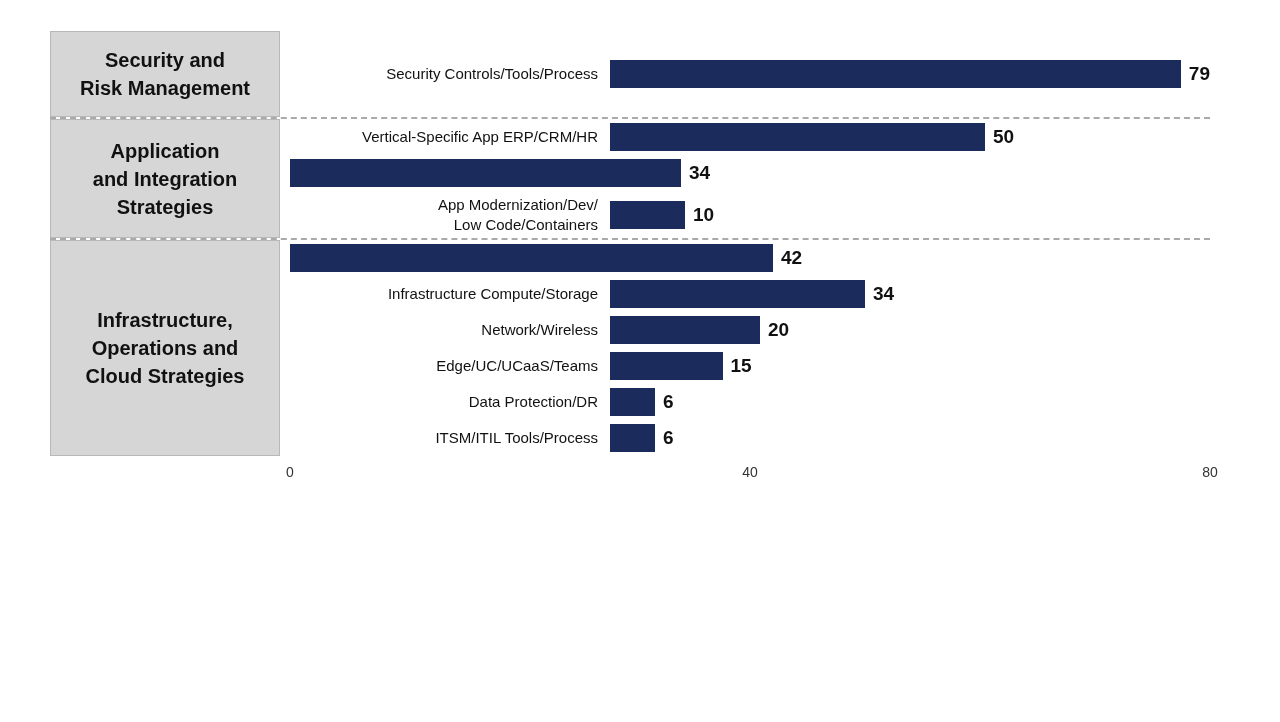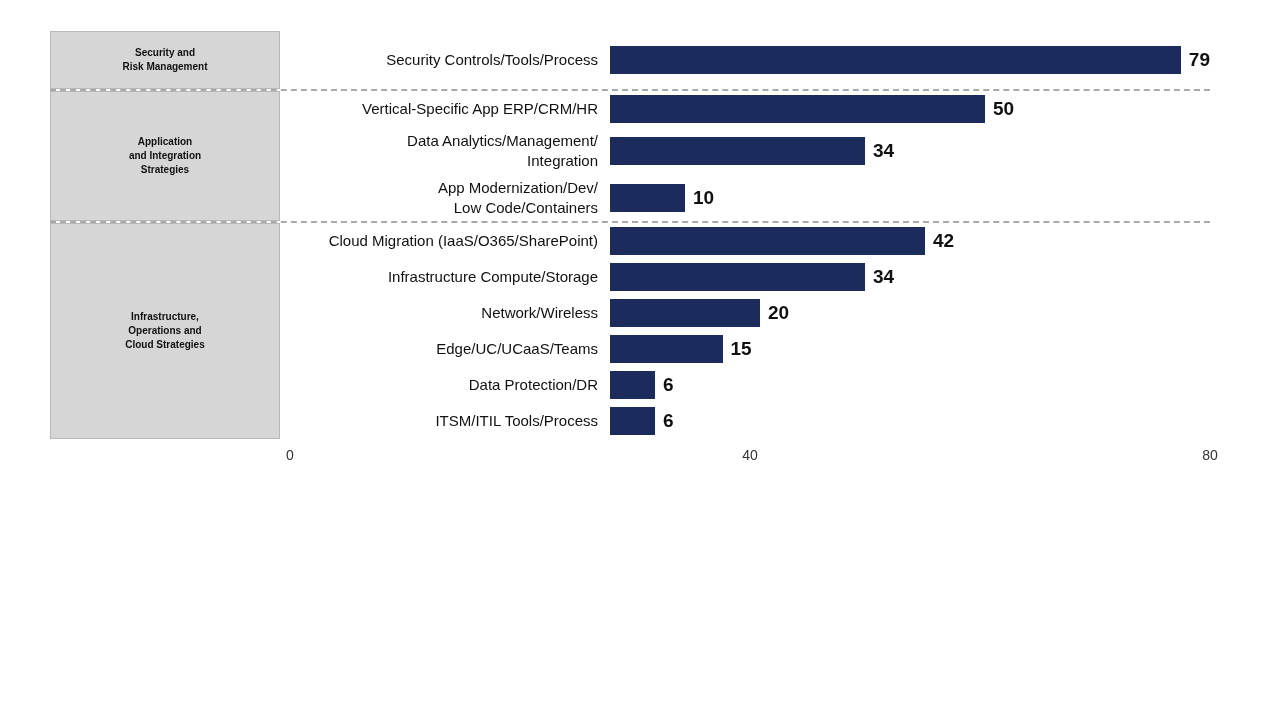--- a/index.html
+++ b/index.html
@@ -73,21 +73,21 @@
     .section-label-cell {
       width: 230px;
       flex-shrink: 0;
       display: flex;
       align-items: center;
       justify-content: center;
       background: #d6d6d6;
       border: 1px solid #b8b8b8;
       text-align: center;
       font-weight: bold;
-      font-size: 10px;
+      font-size: 20px;
       line-height: 1.4;
       padding: 14px 10px;
       color: #111;
     }
     .section-bars {
       flex: 1;
       display: flex;
       flex-direction: column;
       padding-left: 10px;
     }
@@ -134,40 +134,38 @@
         <div class="section-label-cell">Application<br>and Integration<br>Strategies</div>
         <div class="section-bars">
           <div class="bar-row">
             <div class="bar-label">Vertical-Specific App ERP/CRM/HR</div>
             <div class="bar-track">
               <div class="bar-fill" style="width: calc(62.5% + 0px);"></div>
               <div class="bar-value">50</div>
             </div>
           </div>
           <div class="bar-row">
-            <div class="bar-label">Data Analytics/Management/<br>Integration</div>
             <div class="bar-track">
               <div class="bar-fill" style="width: calc(42.5% + 0px);"></div>
               <div class="bar-value">34</div>
             </div>
           </div>
           <div class="bar-row">
             <div class="bar-label">App Modernization/Dev/<br>Low Code/Containers</div>
             <div class="bar-track">
               <div class="bar-fill" style="width: calc(12.5% + 0px);"></div>
               <div class="bar-value">10</div>
             </div>
           </div>
         </div>
       </div>
       <div class="section-wrapper">
         <div class="section-label-cell">Infrastructure,<br>Operations and<br>Cloud Strategies</div>
         <div class="section-bars">
           <div class="bar-row">
-            <div class="bar-label">Cloud Migration (IaaS/O365/SharePoint)</div>
             <div class="bar-track">
               <div class="bar-fill" style="width: calc(52.5% + 0px);"></div>
               <div class="bar-value">42</div>
             </div>
           </div>
           <div class="bar-row">
             <div class="bar-label">Infrastructure Compute/Storage</div>
             <div class="bar-track">
               <div class="bar-fill" style="width: calc(42.5% + 0px);"></div>
               <div class="bar-value">34</div>

